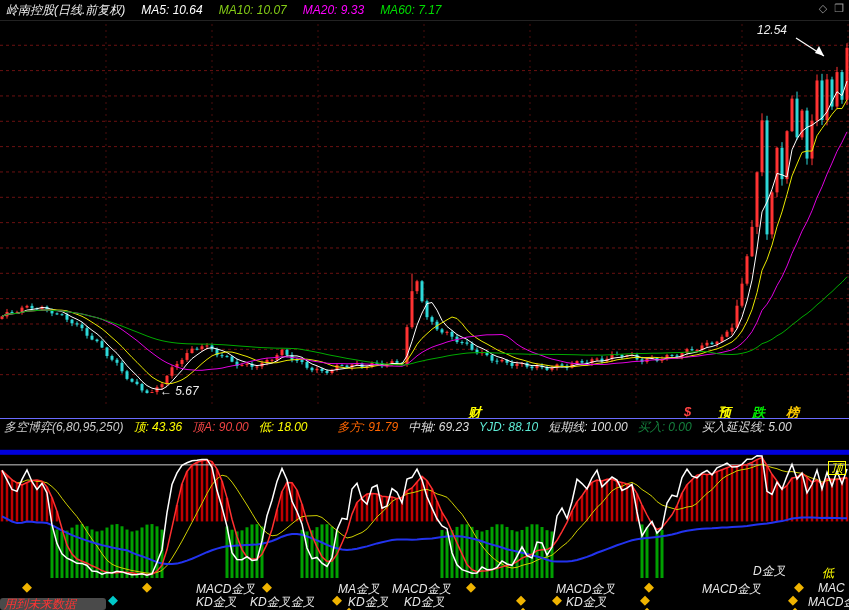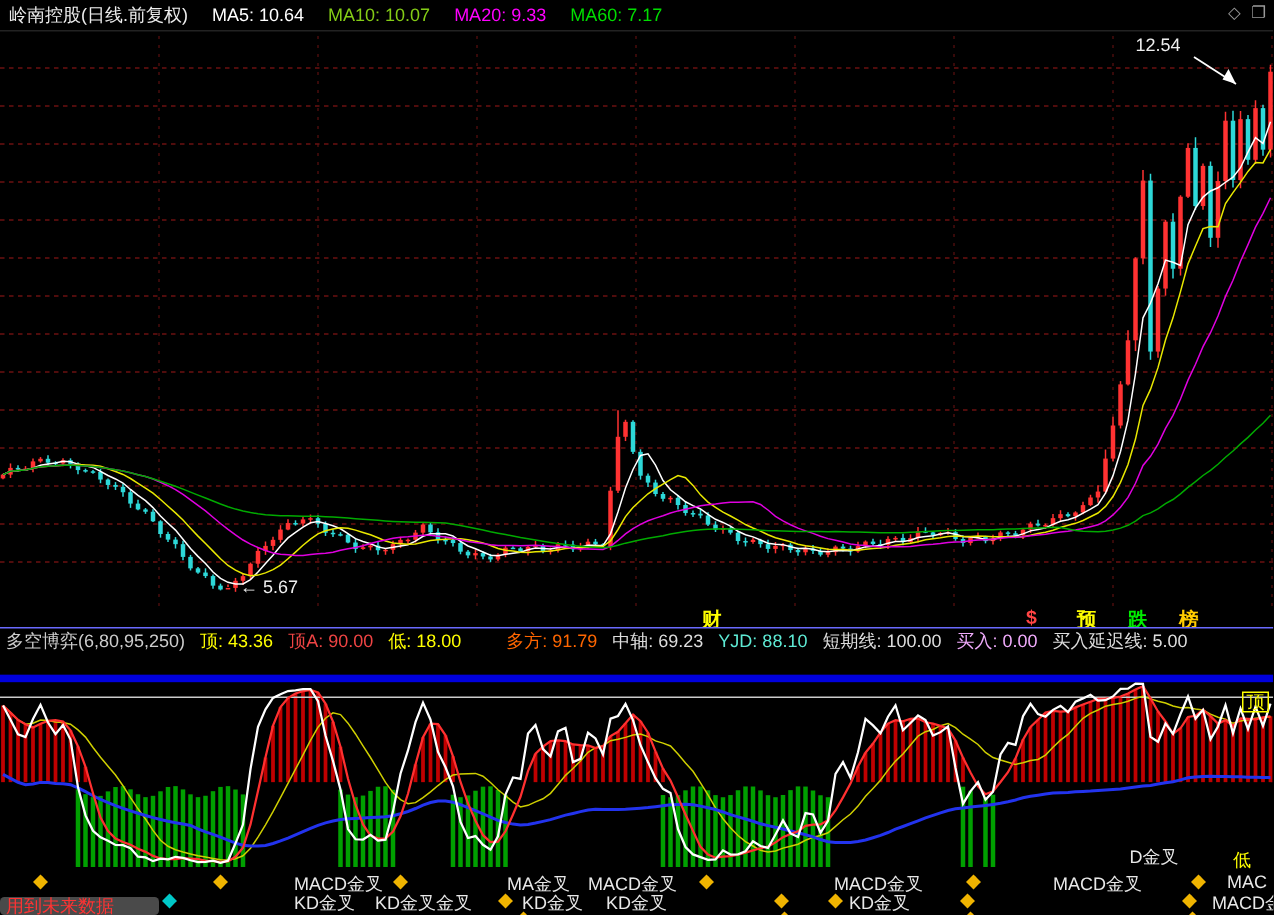--- a/index.html
+++ b/index.html
@@ -1,17 +1,17 @@
 <!DOCTYPE html>
 <html><head>
 <meta charset="utf-8">
 <style>
   html,body{margin:0;padding:0;background:#000;}
   .screen{position:relative;width:849px;height:610px;background:#000;overflow:hidden;
-          font-family:"Liberation Sans","DejaVu Sans",sans-serif;color:#ddd;}
+          font-family:"Liberation Sans","DejaVu Sans",sans-serif;color:#ddd;font-style:italic;}
   .titlebar{position:absolute;top:0;left:0;right:0;height:20px;display:flex;align-items:center;
             gap:16px;padding-left:6px;font-size:12px;border-bottom:1px solid #222;}
   .title{color:#eeeeee;}
   .ma-label{font-weight:normal;}
   .winicons{position:absolute;right:5px;top:2px;display:flex;gap:7px;color:#999;font-size:11px;}
   #mainSvg{position:absolute;top:20px;left:0;}
   .hotkey{position:absolute;top:404px;font-size:13px;font-weight:bold;cursor:pointer;}
   .ind-header{position:absolute;top:418px;left:0;right:0;height:16px;display:flex;align-items:center;
               gap:10px;padding-left:4px;font-size:12px;border-top:1px solid #6a6aff;background:#000;}
   .ind-name{color:#cccccc;}
@@ -422,21 +422,21 @@
 
   <div class="ind-header">
     <span class="ind-name">多空博弈(6,80,95,250)</span>
     <span class="param" style="color: rgb(255, 255, 0);">顶: 43.36</span>
     <span class="param" style="color: #ef4444;">顶A: 90.00</span>
     <span class="param" style="color: rgb(255, 255, 0);">低: 18.00</span>
     <span class="param" style="color: rgb(255, 102, 0);">多方: 91.79</span>
     <span class="param" style="color: rgb(221, 221, 221);">中轴: 69.23</span>
     <span class="param" style="color: #5eead4;">YJD: 88.10</span>
     <span class="param" style="color: rgb(221, 221, 221);">短期线: 100.00</span>
-    <span class="param" style="color: #f0abfc;">买入: 0.00</span>
+    <span class="param" style="color: #15803d;">买入: 0.00</span>
     <span class="param" style="color: rgb(221, 221, 221);">买入延迟线: 5.00</span>
   </div>
 
   <svg id="subSvg" width="849" height="146">
       <rect x="50.5" y="92.16001028423109" width="3" height="51.83998971576891" fill="#00a000"></rect>
       <rect x="55.5" y="95.43984965652407" width="3" height="48.560150343475925" fill="#00a000"></rect>
       <rect x="60.5" y="97.41381663910792" width="3" height="46.58618336089208" fill="#00a000"></rect>
       <rect x="65.5" y="96.5880523736375" width="3" height="47.411947626362505" fill="#00a000"></rect>
       <rect x="70.5" y="93.58747879333743" width="3" height="50.412521206662575" fill="#00a000"></rect>
       <rect x="75.5" y="90.68287016271961" width="3" height="53.31712983728039" fill="#00a000"></rect>

